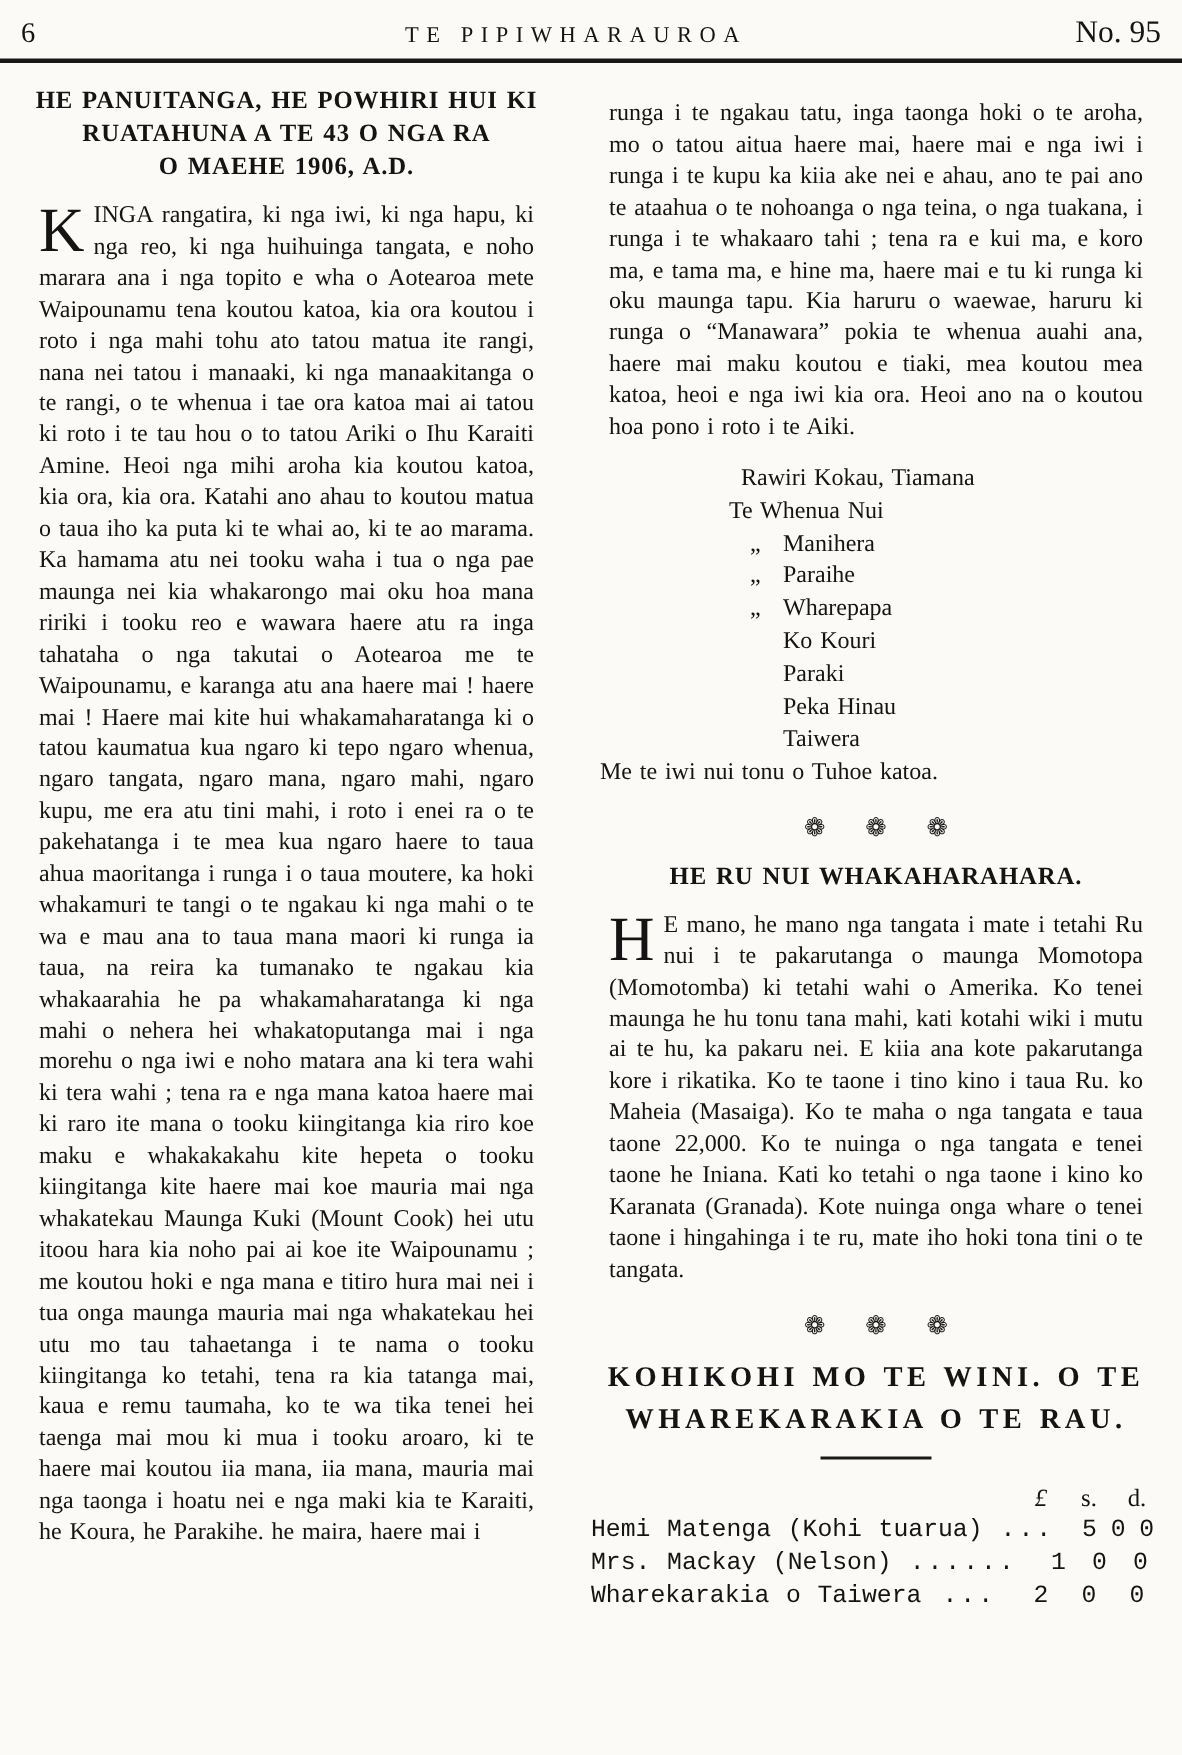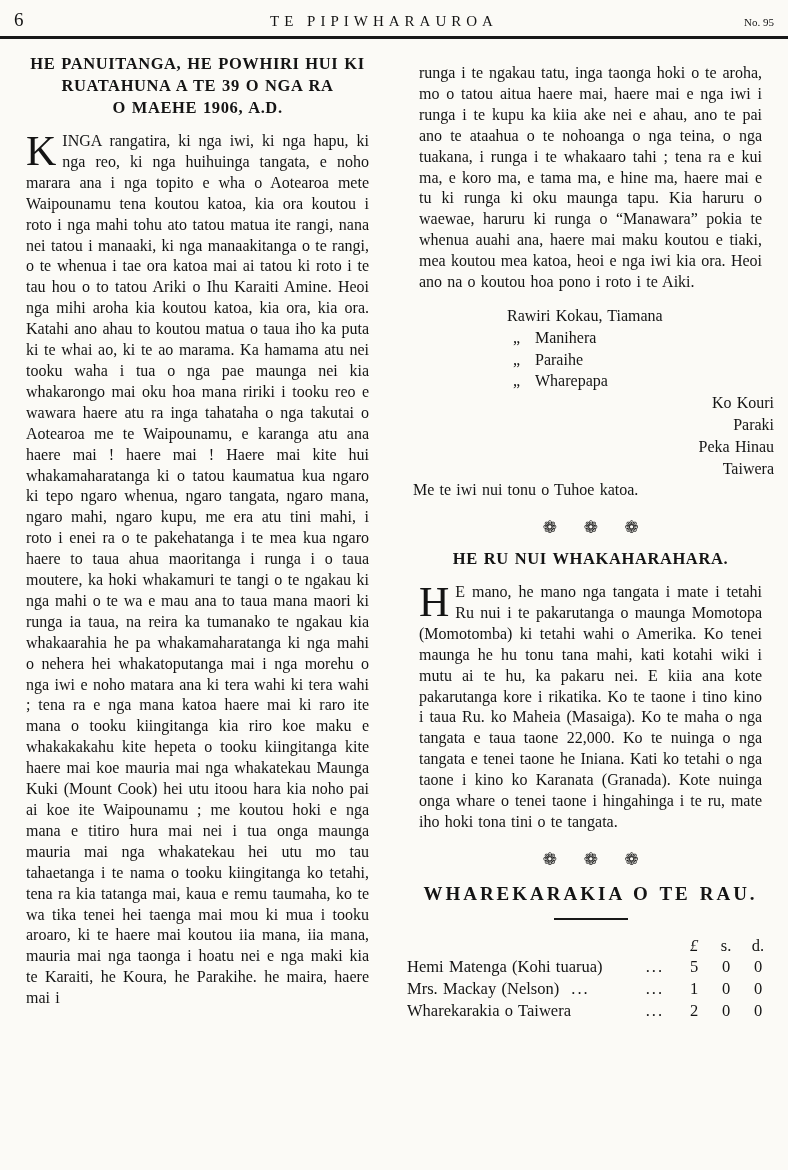--- a/index.html
+++ b/index.html
@@ -9,58 +9,58 @@
     font-family:"Liberation Serif","DejaVu Serif",serif;
   }
   
   .header {
     display:flex; align-items:baseline;
     padding:9px 14px 5px 14px;
     border-bottom:3px solid #181818;
   }
   .pagenum { width:70px; font-size:19px; }
   .masthead { flex:1; text-align:center; font-size:15px; letter-spacing:5px; font-weight:400; }
-  .issue { width:90px; text-align:right; font-size:11px; }
+  .issue { width:90px; text-align:right; font-size:21px; }
   
   .cols { display:flex; gap:26px; padding:12px 14px 0 14px; }
   .col {
     width:50%; box-sizing:border-box;
     font-size:16px; line-height:20.9px; text-align:justify; word-spacing:1.2px;
   }
   .art-title {
     text-align:center; font-weight:bold; font-size:16.5px; line-height:22px;
     letter-spacing:0.6px; margin:2px 0 12px 0;
   }
   .dropcap {
     float:left; font-size:42px; line-height:34px; padding:3px 6px 0 0; font-weight:400;
   }
   .body-par { margin:12px; }
   
   .sig-block { text-align:left; line-height:21.8px; margin:4px 0 2px 0; }
   .sig-r0 { padding-left:100px; }
   .sig-r1 { padding-left:92px; }
   .sig-ditto { padding-left:106px; }
   .sig-ditto .ditto { display:inline-block; width:22px; }
-  .sig-deep { padding-left:128px;text-align:right; }
+  .sig-deep { padding-left:128px; }
   .sig-closing { padding-left:6px; }
   
   .ornament-row { text-align:center; margin:16px 0 10px 0; font-family:"DejaVu Sans",sans-serif; font-size:17px; color:#181818; }
   .ornament-row .florette { margin:0 10px; }
   .rule-short { width:74px; border:0; border-top:2px solid #181818; margin:10px auto 16px auto; }
   
   .big-title {
     text-align:center; font-weight:bold; font-size:19px; line-height:28px;
     letter-spacing:3px; margin:6px 0 0 0;
   }
   
   .donations { margin-top:2px; font-size:16.5px; }
   .thead { display:flex; justify-content:flex-end; line-height:20px; }
   .thead .tnum { width:32px; text-align:center; }
   .pound-sign { font-style:italic; }
-  .trow { display:flex; align-items:flex-end; line-height:22px; }
+  .trow { display:flex; align-items:flex-end; line-height:22px;font-family:Liberation Mono, monospace; }
   .tname { white-space:nowrap; }
   .tmiddots { margin-left:12px; letter-spacing:2px; }
   .tleader { margin-left:auto; margin-right:14px; letter-spacing:2px; }
   .tnum { width:32px; text-align:center; }
 </style>
 </head>
 <body>
 
 <div class="page">
 
@@ -68,33 +68,34 @@
     <span class="pagenum">6</span>
     <span class="masthead">TE PIPIWHARAUROA</span>
     <span class="issue">No. 95</span>
   </div>
 
   <div class="cols">
 
     <div class="col">
       <div class="art-title">
         <div>HE PANUITANGA, HE POWHIRI HUI KI</div>
-        <div>RUATAHUNA A TE 39 O NGA RA</div>
+        <div>RUATAHUNA A TE 43 O NGA RA</div>
         <div>O MAEHE 1906, A.D.</div>
       </div>
       <p class="body-par">
         <span class="dropcap">K</span><span>INGA rangatira, ki nga iwi, ki nga hapu, ki nga reo, ki nga huihuinga tangata, e noho marara ana i nga topito e wha o Aotearoa mete Waipounamu tena koutou katoa, kia ora koutou i roto i nga mahi tohu ato tatou matua ite rangi, nana nei tatou i manaaki, ki nga manaakitanga o te rangi, o te whenua i tae ora katoa mai ai tatou ki roto i te tau hou o to tatou Ariki o Ihu Karaiti Amine. Heoi nga mihi aroha kia koutou katoa, kia ora, kia ora. Katahi ano ahau to koutou matua o taua iho ka puta ki te whai ao, ki te ao marama.  Ka hamama atu nei tooku waha i tua o nga pae maunga nei kia whakarongo mai oku hoa mana ririki i tooku reo e wawara haere atu ra inga tahataha o nga takutai o Aotearoa me te Waipounamu, e karanga atu ana haere mai ! haere mai !  Haere mai kite hui whakamaharatanga ki o tatou kaumatua kua ngaro ki tepo ngaro whenua, ngaro tangata, ngaro mana, ngaro mahi, ngaro kupu, me era atu tini mahi, i roto i enei ra o te pakehatanga i te mea kua ngaro haere to taua ahua maoritanga i runga i o taua moutere, ka hoki whakamuri te tangi o te ngakau ki nga mahi o te wa e mau ana to taua mana maori ki runga ia taua, na reira ka tumanako te ngakau kia whakaarahia he pa whakamaharatanga ki nga mahi o nehera hei whakatoputanga mai i nga morehu o nga iwi e noho matara ana ki tera wahi ki tera wahi ; tena ra e nga mana katoa haere mai ki raro ite mana o tooku kiingitanga kia riro koe maku e whakakakahu kite hepeta o tooku kiingitanga kite haere mai koe mauria mai nga whakatekau Maunga Kuki (Mount Cook) hei utu itoou hara kia noho pai ai koe ite Waipounamu ; me koutou hoki e nga mana e titiro hura mai nei i tua onga maunga mauria mai nga whakatekau hei utu mo tau tahaetanga i te nama o tooku kiingitanga ko tetahi, tena ra kia tatanga mai, kaua e remu taumaha, ko te wa tika tenei hei taenga mai mou ki mua i tooku aroaro, ki te haere mai koutou iia mana, iia mana, mauria mai nga taonga i hoatu nei e nga maki kia te Karaiti, he Koura, he Parakihe. he maira, haere mai i</span>
       </p>
     </div>
 
     <div class="col">
       <p class="body-par">runga i te ngakau tatu, inga taonga hoki o te aroha, mo o tatou aitua haere mai, haere mai e nga iwi i runga i te kupu ka kiia ake nei e ahau, ano te pai ano te ataahua o te nohoanga o nga teina, o nga tuakana, i runga i te whakaaro tahi ; tena ra e kui ma, e koro ma, e tama ma, e hine ma, haere mai e tu ki runga ki oku maunga tapu.  Kia haruru o waewae, haruru ki runga o “Manawara” pokia te whenua auahi ana, haere mai maku koutou e tiaki, mea koutou mea katoa, heoi e nga iwi kia ora.  Heoi ano na o koutou hoa pono i roto i te Aiki.</p>
 
       <div class="sig-block">
         <div class="sig-r0"><span>Rawiri Kokau, Tiamana</span></div>
+        <div class="sig-r1"><span>Te Whenua Nui</span></div>
         <div class="sig-ditto"><span class="ditto">„</span><span>Manihera</span></div>
         <div class="sig-ditto"><span class="ditto">„</span><span>Paraihe</span></div>
         <div class="sig-ditto"><span class="ditto">„</span><span>Wharepapa</span></div>
         <div class="sig-deep"><span>Ko Kouri</span></div>
         <div class="sig-deep"><span>Paraki</span></div>
         <div class="sig-deep"><span>Peka Hinau</span></div>
         <div class="sig-deep"><span>Taiwera</span></div>
         <div class="sig-closing">Me te iwi nui tonu o Tuhoe katoa.</div>
       </div>
 
@@ -109,20 +110,21 @@
         <span class="dropcap">H</span><span>E mano, he mano nga tangata i mate i tetahi Ru nui i te pakarutanga o maunga Momotopa (Momotomba) ki tetahi wahi o Amerika.  Ko tenei maunga he hu tonu tana mahi, kati kotahi wiki i mutu ai te hu, ka pakaru nei.  E kiia ana kote pakarutanga kore i rikatika.  Ko te taone i tino kino i taua Ru. ko Maheia (Masaiga).  Ko te maha o nga tangata e taua taone 22,000.  Ko te nuinga o nga tangata e tenei taone he Iniana.  Kati ko tetahi o nga taone i kino ko Karanata (Granada).  Kote nuinga onga whare o tenei taone i hingahinga i te ru, mate iho hoki tona tini o te tangata.</span>
       </p>
 
       <div class="ornament-row">
         <span class="florette">❁</span>
         <span class="florette">❁</span>
         <span class="florette">❁</span>
       </div>
 
       <div class="big-title">
+        <div>KOHIKOHI MO TE WINI. O TE</div>
         <div>WHAREKARAKIA O TE RAU.</div>
       </div>
       <hr class="rule-short">
 
       <div class="donations">
         <div class="thead">
           <span class="tnum pound-sign">£</span>
           <span class="tnum">s.</span>
           <span class="tnum">d.</span>
         </div>

